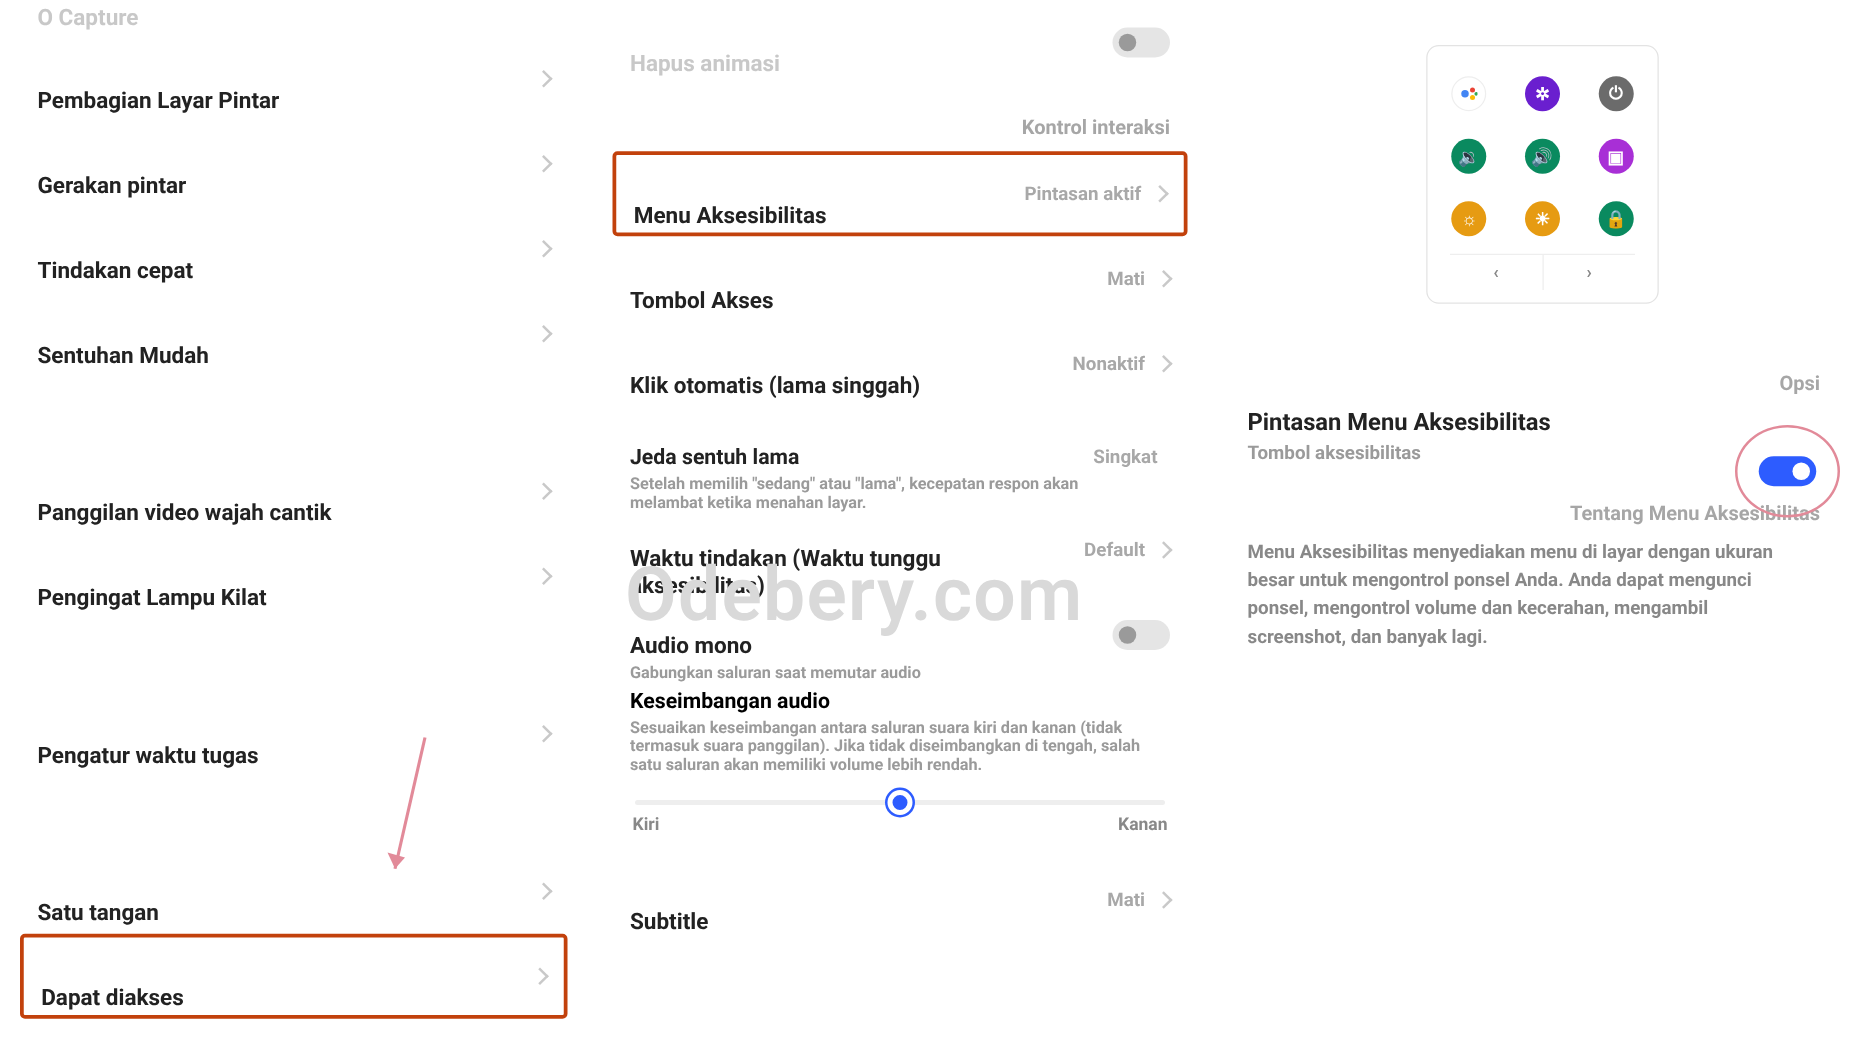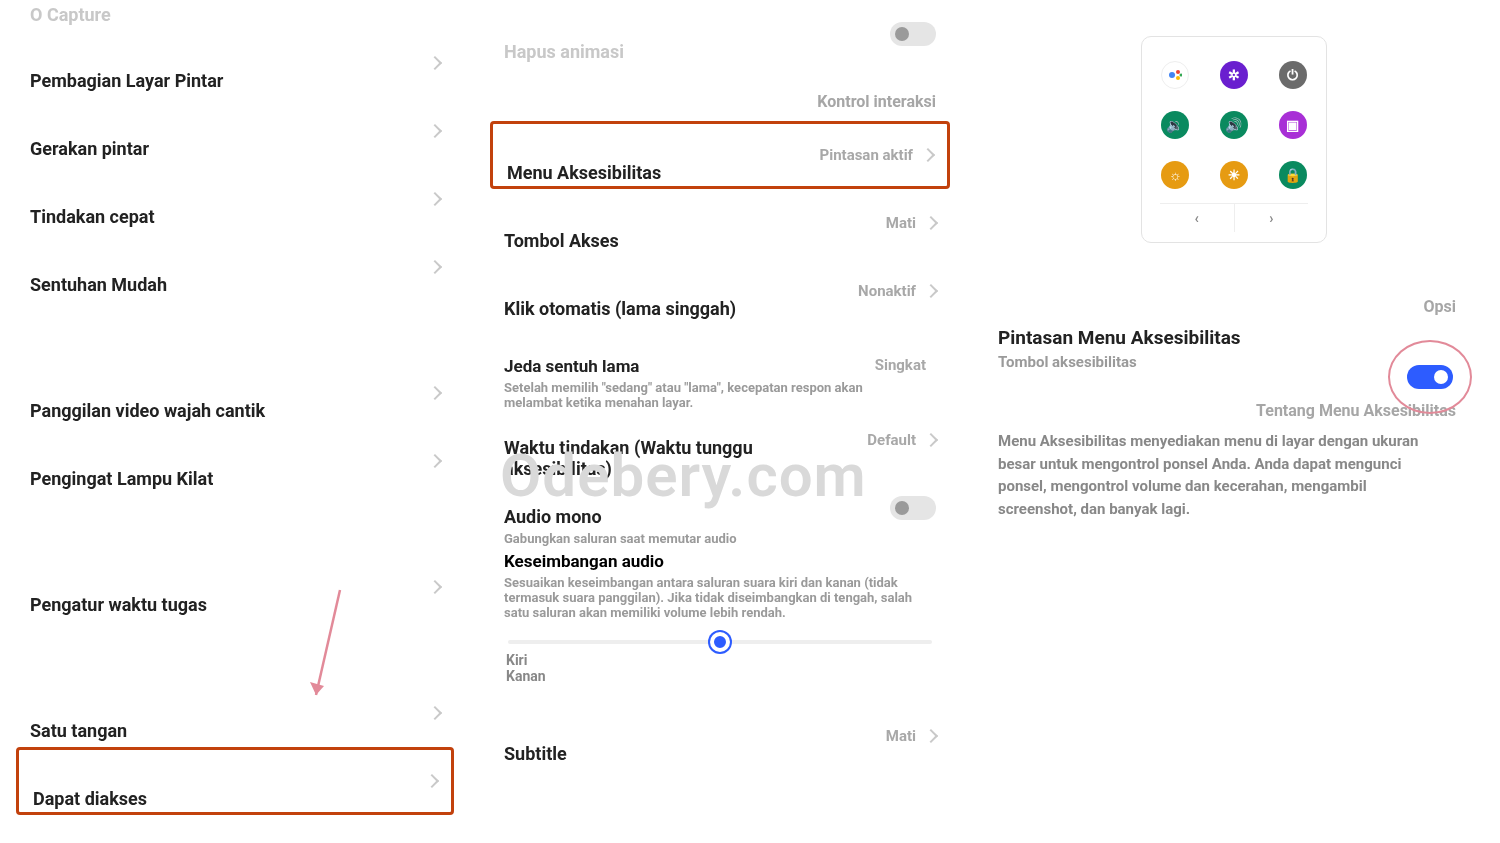--- a/index.html
+++ b/index.html
@@ -20,21 +20,21 @@
 
   .hl { border:3px solid #c2410c; border-radius:4px; }
 
   .toggle { width:46px; height:24px; border-radius:12px; background:#e5e5e5; position:relative; }
   .toggle::after{ content:""; position:absolute; width:14px; height:14px; border-radius:50%; background:#9a9a9a; left:5px; top:5px; }
   .toggle.on { background:#2d5cff; }
   .toggle.on::after{ left:auto; right:5px; background:#fff; }
 
   .slider-track{ position:relative; height:4px; background:#eee; border-radius:2px; margin:20px 4px 8px; }
   .slider-thumb{ position:absolute; left:50%; top:50%; transform:translate(-50%,-50%); width:20px; height:20px; border-radius:50%; background:#2d5cff; border:4px solid #fff; box-shadow:0 0 0 2px #2d5cff; }
-  .slider-ends{ display:flex; justify-content:space-between; font-size:14px; color:#888; padding:0 2px;flex-direction:column; }
+  .slider-ends{ display:flex; justify-content:space-between; font-size:14px; color:#888; padding:0 2px; }
 
   .phone { width:186px; margin:36px auto 30px; border:1px solid #e3e3e3; border-radius:10px; padding:24px 18px 10px; }
   .grid3 { display:grid; grid-template-columns:repeat(3,1fr); gap:22px 28px; justify-items:center; }
   .ic { width:28px; height:28px; border-radius:50%; display:flex; align-items:center; justify-content:center; font-size:14px; }
   .nav { display:flex; margin-top:14px; border-top:1px solid #eee; }
   .nav span{ flex:1; text-align:center; font-size:14px; color:#888; padding:6px 0; }
   .nav span:first-child{ border-right:1px solid #eee; }
 
   .watermark{ position:absolute; left:500px; top:440px; font-size:60px; font-weight:600; color:#d9d9d9; letter-spacing:1px; pointer-events:none; }
   .arrow { position:absolute; left:310px; top:590px; pointer-events:none; }

